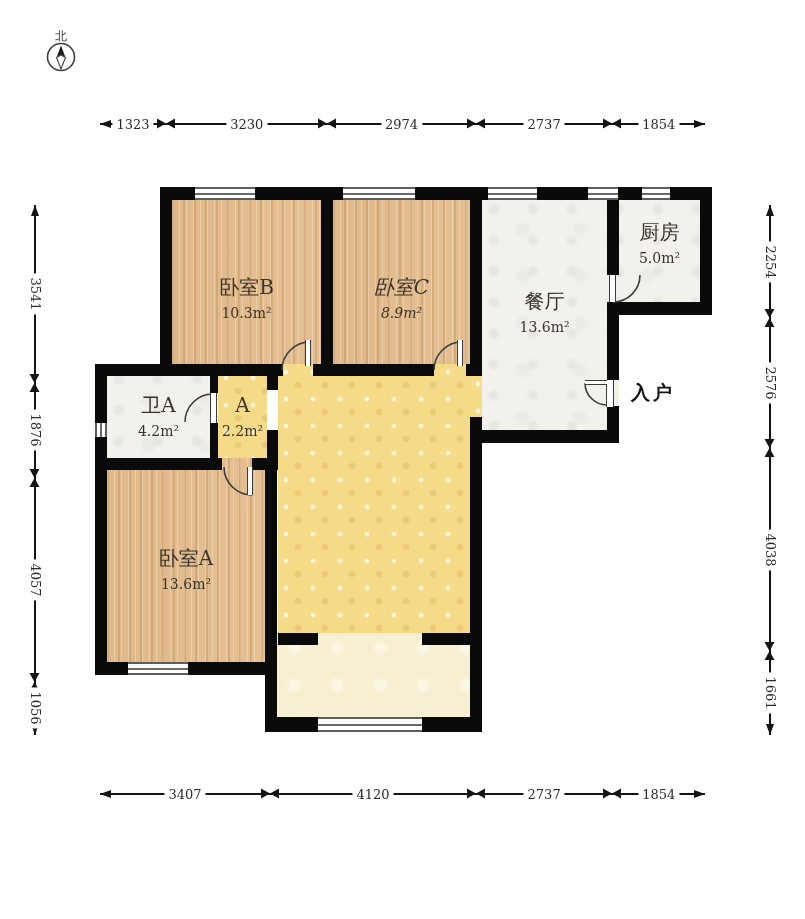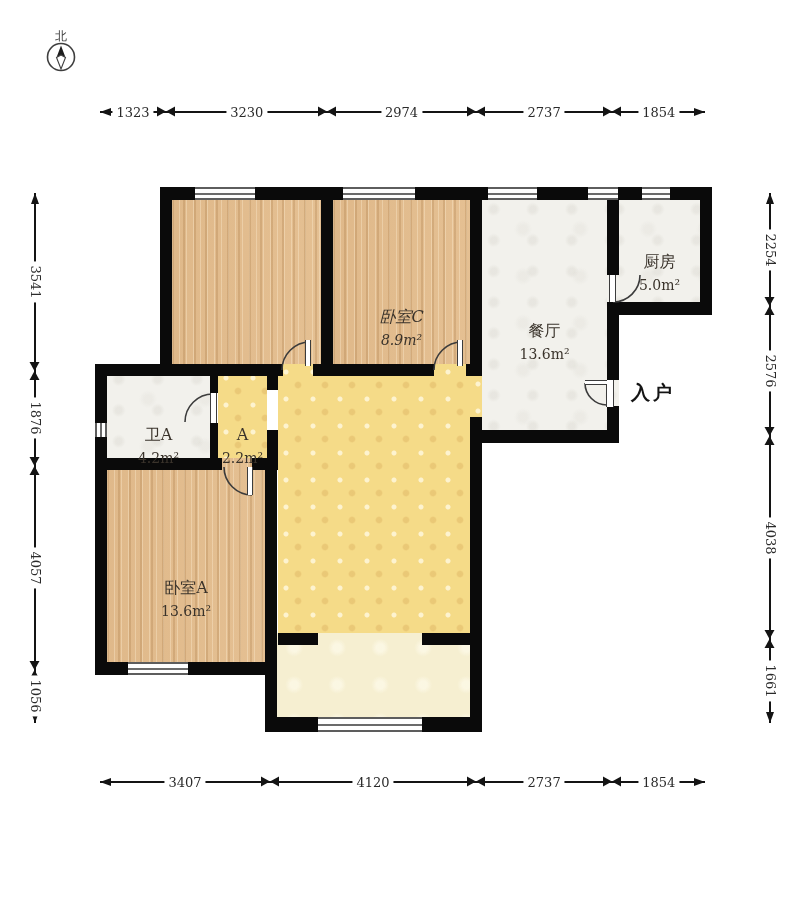--- a/index.html
+++ b/index.html
@@ -36,21 +36,21 @@
   .win-v{position:absolute;background:#fefefe;border-left:2px solid #5d5d5d;border-right:2px solid #5d5d5d;
     box-sizing:border-box;
     background-image:linear-gradient(90deg,#6a6a6a,#6a6a6a);background-size:2px 100%;
     background-position:center;background-repeat:no-repeat;}
   
   .leaf-v{position:absolute;background:#fff;border-left:1.5px solid #3c3c3c;border-right:1.5px solid #3c3c3c;box-sizing:border-box;}
   .leaf-h{position:absolute;background:#fff;border-top:1.5px solid #3c3c3c;border-bottom:1.5px solid #3c3c3c;box-sizing:border-box;}
   
   .rlabel{position:absolute;left:50%;transform:translateX(-50%);text-align:center;
     white-space:nowrap;color:#3a332b;line-height:1.55;}
-  .rname{font-size:16px;margin-top:33px;}
+  .rname{font-size:20px;}
   .rarea{font-size:14px;}
   .entrance{position:absolute;font-size:19px;font-weight:bold;color:#141414;letter-spacing:3px;}
   .north-label{position:absolute;font-size:12px;color:#3a3a3a;}
   
   .dim-line{position:absolute;background:#141414;}
   .dim-lab{position:absolute;background:#fff;padding:0 4px;font-size:13px;color:#2a2a2a;
     white-space:nowrap;transform:translate(-50%,-50%);}
   .dim-lab.vert{transform:translate(-50%,-50%) rotate(90deg);}
   .ar{position:absolute;width:0;height:0;}
   .ar-l{border-top:4.5px solid transparent;border-bottom:4.5px solid transparent;border-right:11px solid #141414;}
@@ -149,20 +149,26 @@
   </svg>
 
   <div class="leaf-v" style="left:305px;top:340px;width:6px;height:26px;"></div>
   <div class="leaf-v" style="left:457px;top:340px;width:6px;height:26px;"></div>
   <div class="leaf-v" style="left:210px;top:393px;width:7px;height:30px;"></div>
   <div class="leaf-v" style="left:247px;top:467px;width:6px;height:28px;"></div>
   <div class="leaf-v" style="left:609px;top:275px;width:7px;height:27px;"></div>
   <div class="leaf-v" style="left:606px;top:380px;width:8px;height:27px;"></div>
   <div class="leaf-h" style="left:585px;top:380px;width:22px;height:5px;"></div>
 
+  <div class="abs" style="left:172px;top:200px;width:149px;height:164px;">
+    <div class="rlabel" style="top:72px;">
+      <div class="rname">卧室B</div>
+      <div class="rarea">10.3m²</div>
+    </div>
+  </div>
   <div class="abs" style="left:333px;top:200px;width:137px;height:164px;">
     <div class="rlabel" style="top:72px;font-style:italic;">
       <div class="rname">卧室C</div>
       <div class="rarea">8.9m²</div>
     </div>
   </div>
   <div class="abs" style="left:482px;top:200px;width:125px;height:184px;">
     <div class="rlabel" style="top:86px;">
       <div class="rname">餐厅</div>
       <div class="rarea">13.6m²</div>
@@ -189,21 +195,21 @@
   <div class="abs" style="left:107px;top:467px;width:158px;height:195px;">
     <div class="rlabel" style="top:76px;">
       <div class="rname">卧室A</div>
       <div class="rarea">13.6m²</div>
     </div>
   </div>
 
   <div class="entrance" style="left:631px;top:380px;">入户</div>
   <div class="north-label" style="left:55px;top:28px;">北</div>
 
-  <div id="dims" class="abs" style="left:0;top:0;width:805px;height:649px;">
+  <div id="dims" class="abs" style="left:0;top:12px;width:805px;height:649px;">
       <div class="dim-line" style="left: 100px; top: 111px; width: 605px; height: 2px;"></div>
       <div class="ar ar-l" style="left: 100px; top: 107.5px;"></div>
       <div class="ar ar-r" style="left: 694px; top: 107.5px;"></div>
       <div class="dim-lab" style="left: 133.026px; top: 112px;">1323</div>
       <div class="bt-h" style="left: 166.052px; top: 112px;"></div>
       <div class="dim-lab" style="left: 246.682px; top: 112px;">3230</div>
       <div class="bt-h" style="left: 327.312px; top: 112px;"></div>
       <div class="dim-lab" style="left: 401.551px; top: 112px;">2974</div>
       <div class="bt-h" style="left: 475.791px; top: 112px;"></div>
       <div class="dim-lab" style="left: 544.114px; top: 112px;">2737</div>

